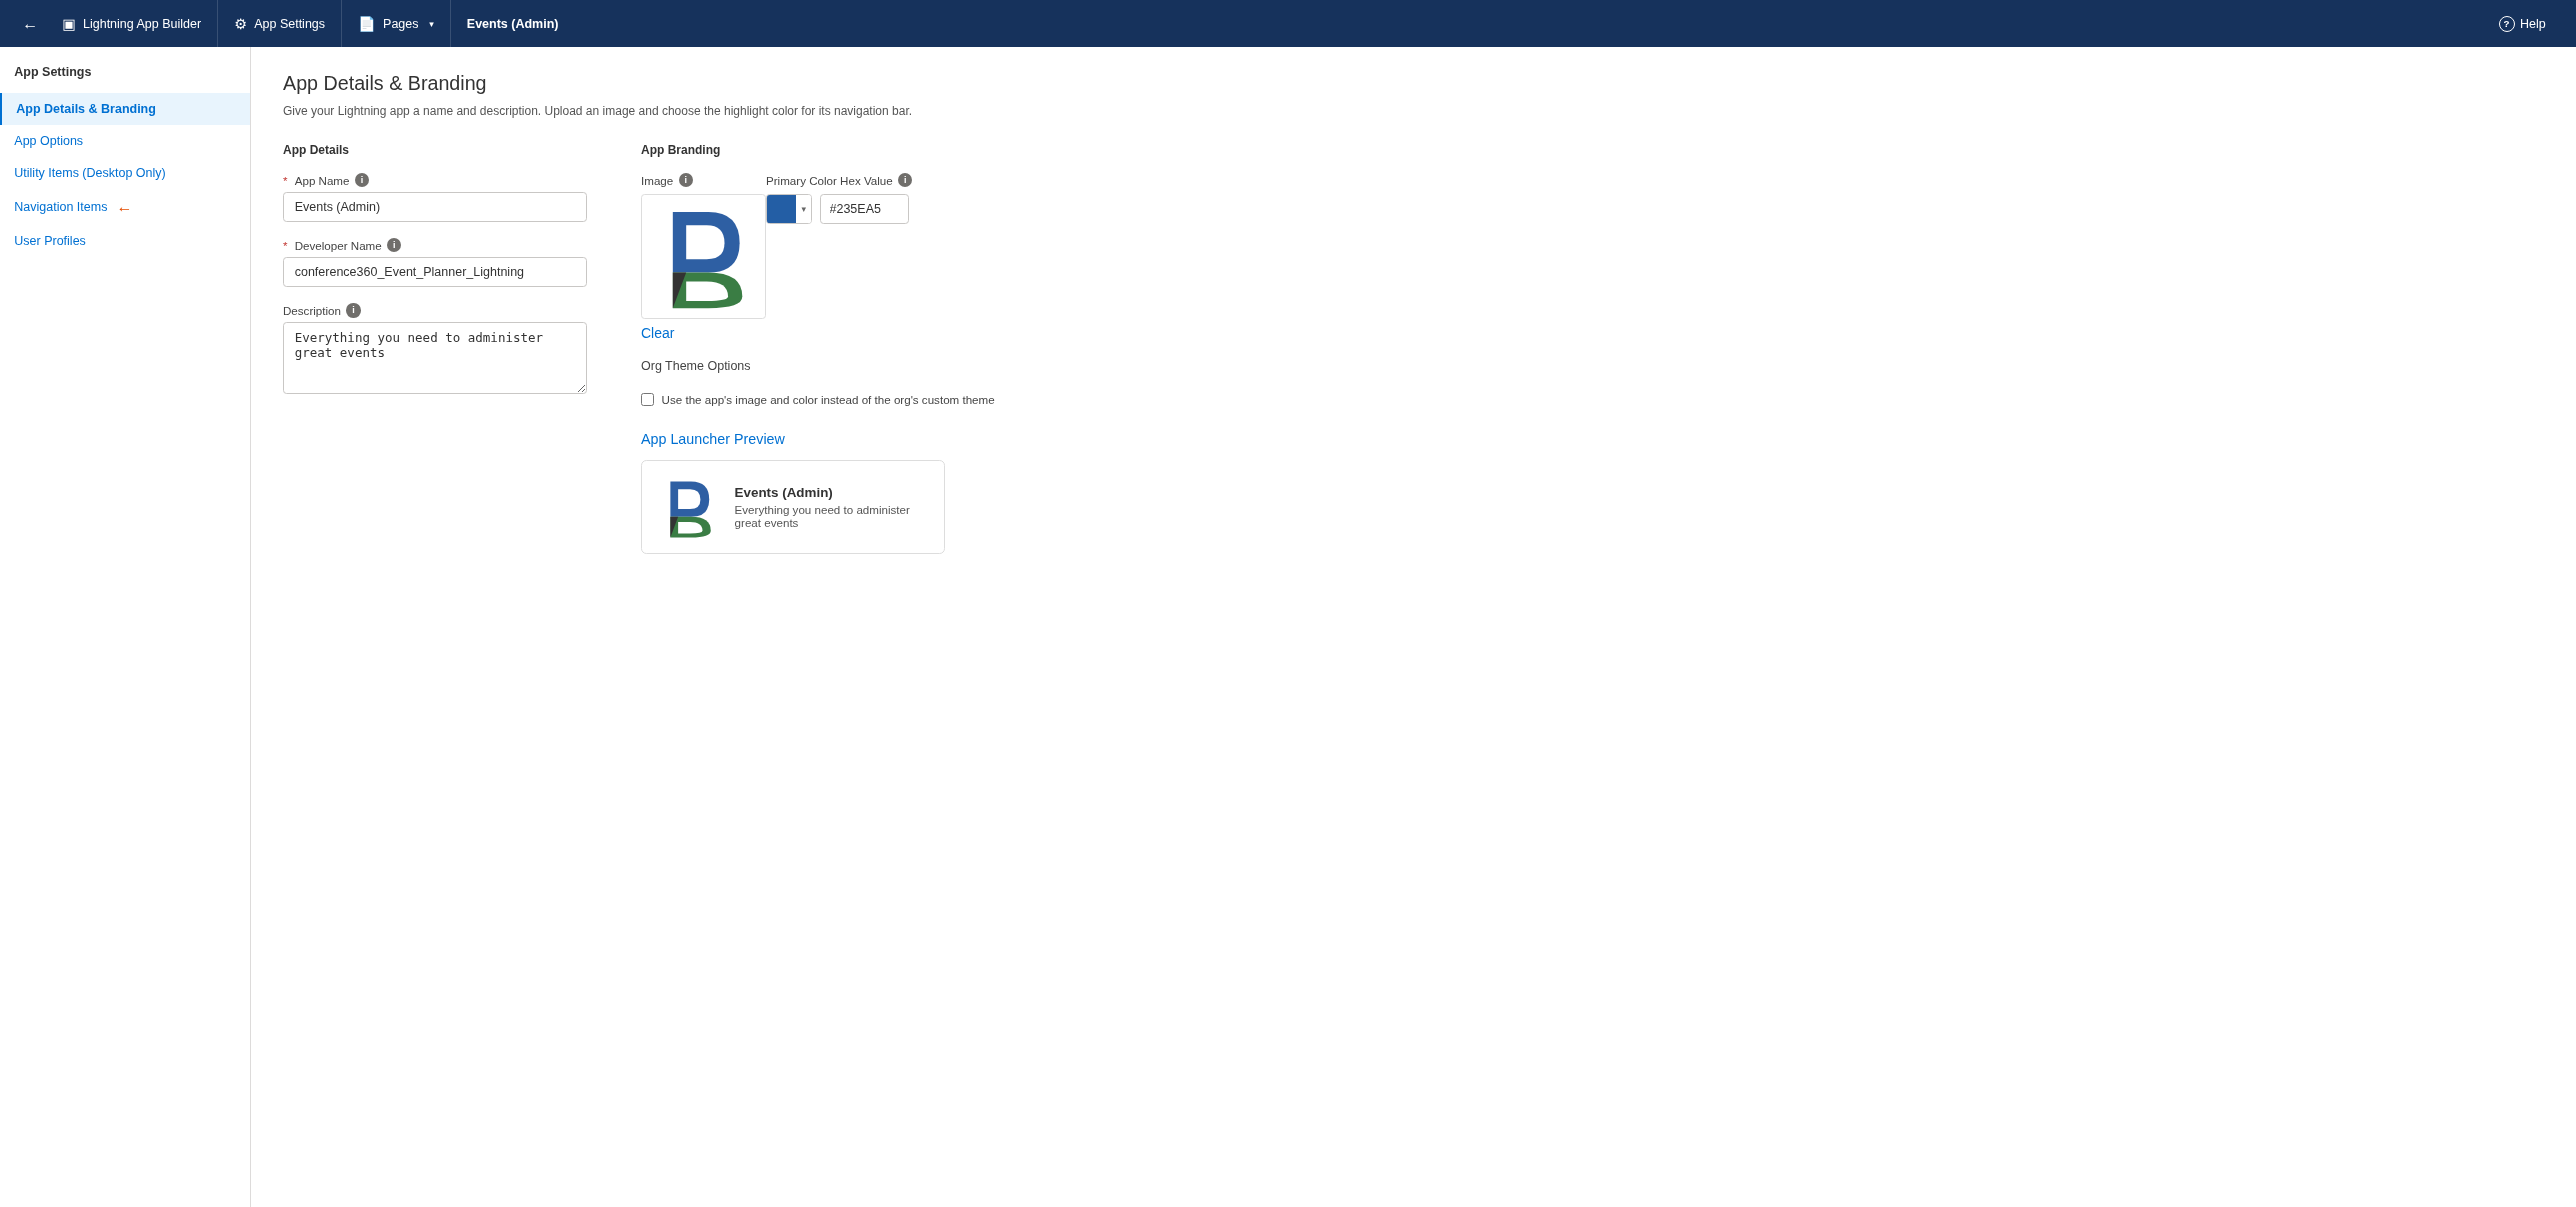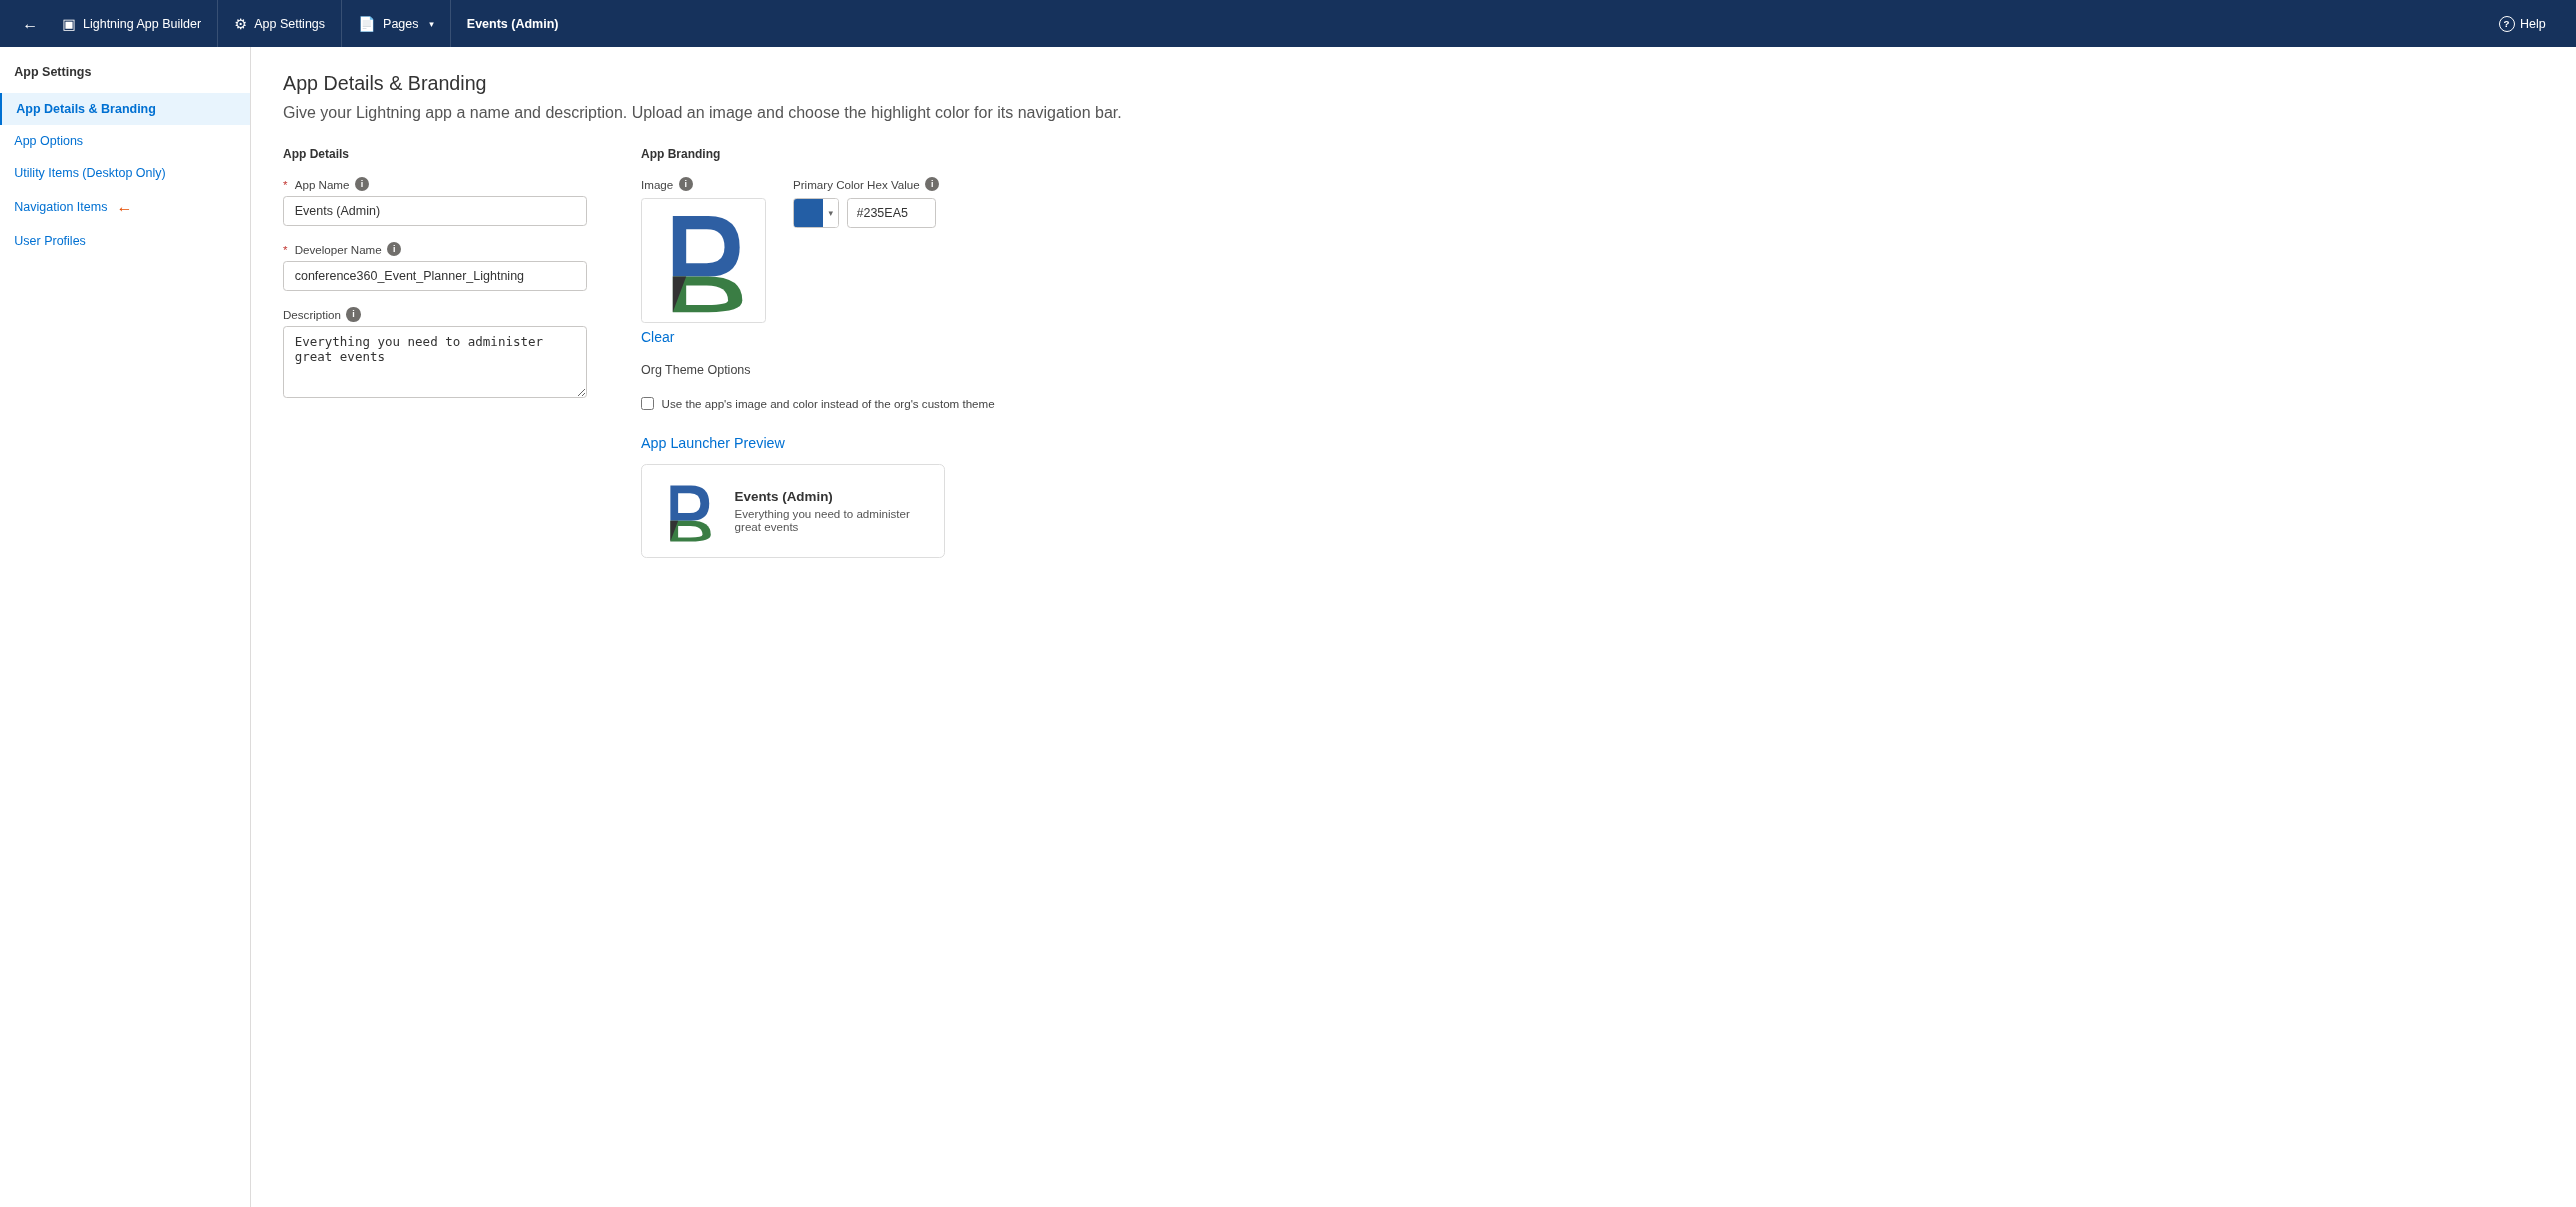--- a/index.html
+++ b/index.html
@@ -109,21 +109,21 @@
       padding: 25px 32px;
       overflow-y: auto;
     }
     .main-title {
       font-size: 19.7px;
       font-weight: 300;
       color: #333;
       margin-bottom: 9px;
     }
     .main-subtitle {
-      font-size: 16px;
+      font-size: 12px;
       color: #555;
       margin-bottom: 25px;
     }
 
     
     .form-columns {
       display: flex;
       gap: 54px;
     }
     .form-left { flex: 0 0 304px; }
@@ -178,21 +178,20 @@
       font-size: 12.5px;
       color: #333;
       background: #fff;
       resize: vertical;
       height: 72px;
     }
 
     
     .branding-row {
       display: flex;
-      gap: 27px;
       margin-bottom: 14.3px;
     }
     .image-section { }
     .image-label {
       display: flex;
       align-items: center;
       gap: 5.4px;
       font-size: 11.6px;
       color: #444;
       margin-bottom: 7.2px;

